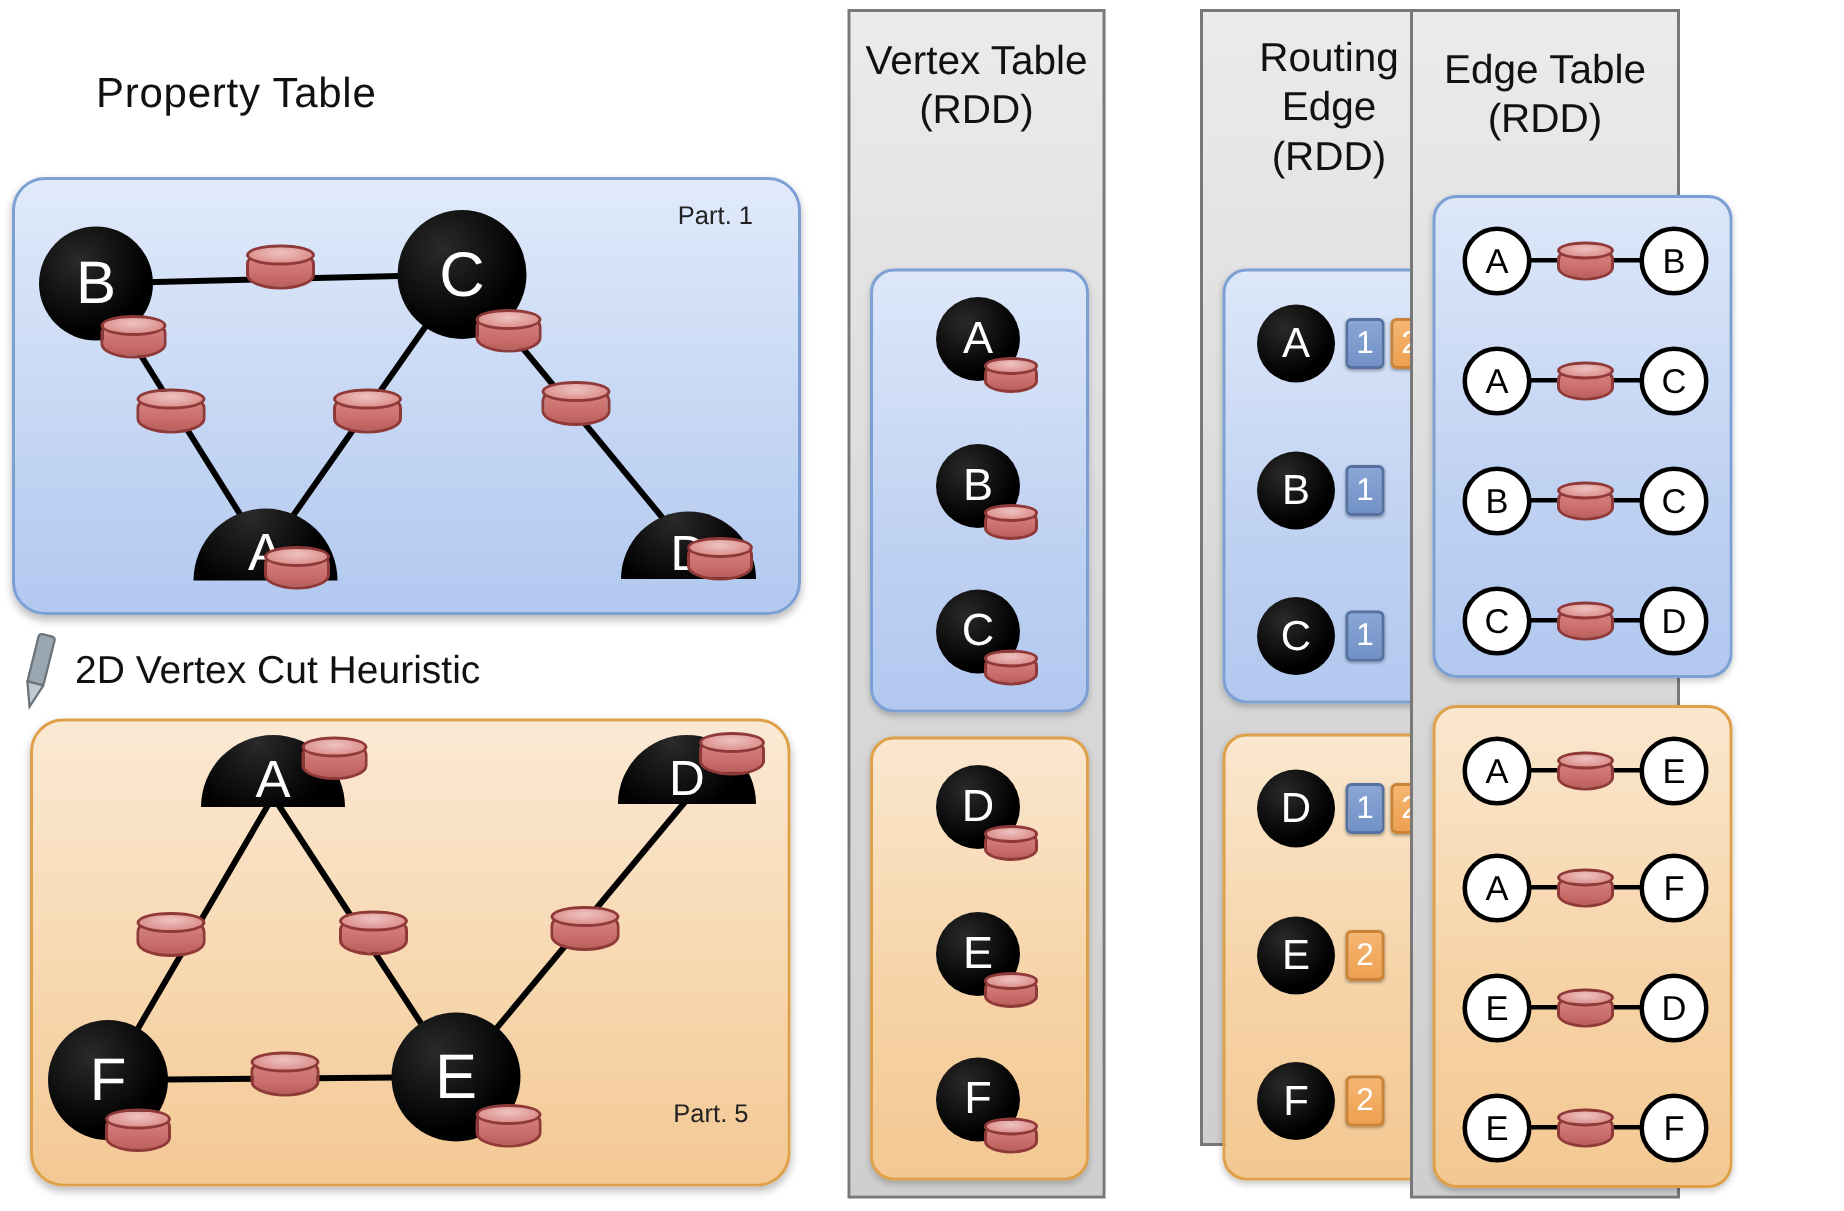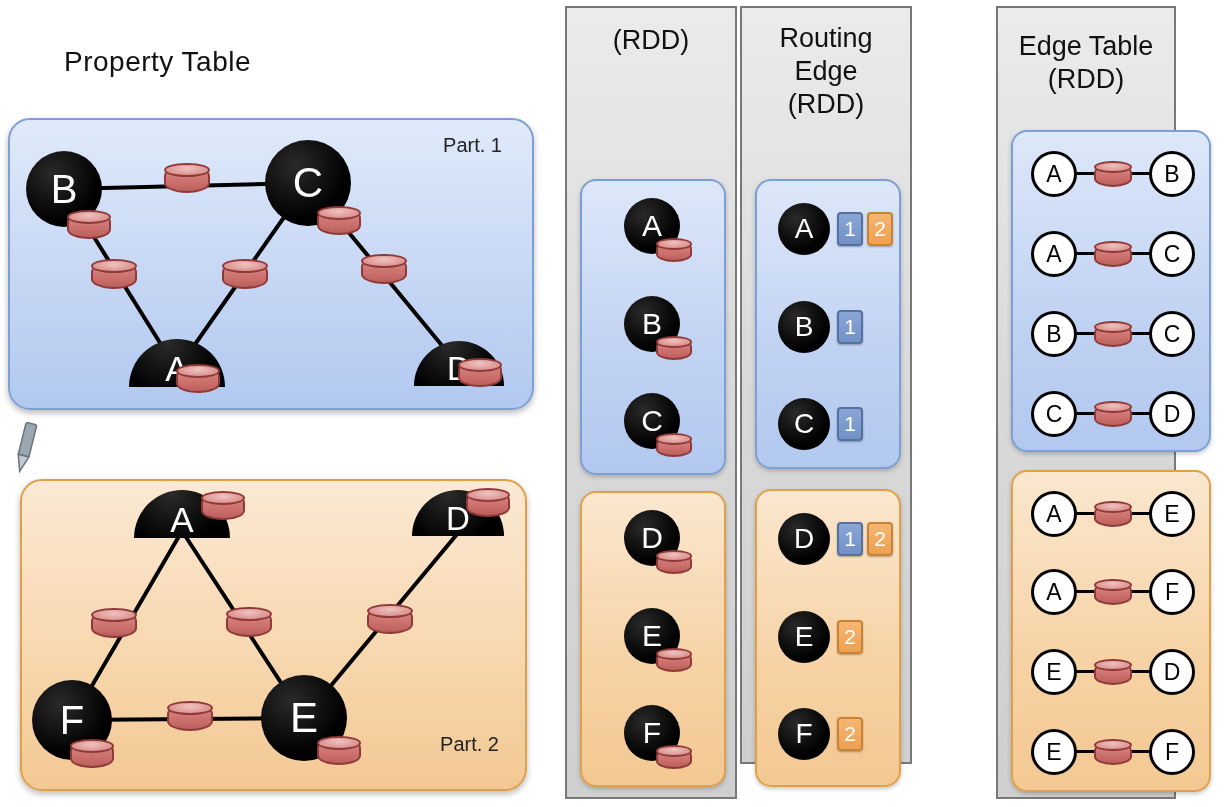--- a/index.html
+++ b/index.html
@@ -7,21 +7,21 @@
   body { font-family:"Liberation Sans", sans-serif; color:#111; }
   .canvas { position:relative; width:1229px; height:807px; background:#fff; overflow:hidden; }
   .abs { position:absolute; }
 
   .pg-title { font-size:28px; color:#111; letter-spacing:.5px; }
   .heuristic { font-size:26px; color:#111; }
 
   .pbox { position:absolute; border-radius:22px; box-shadow:0 3px 6px rgba(0,0,0,.28); }
   .pbox.blue { background:linear-gradient(180deg,#e0eafa 0%, #c6d7f4 55%, #b2c8ef 100%); border:2px solid #7da0d4; }
   .pbox.orange { background:linear-gradient(180deg,#fbe9d4 0%, #f7d6ac 60%, #f3c894 100%); border:2px solid #dfa04a; }
-  .plabel { position:absolute; font-size:20px; color:#222; }
+  .plabel { position:absolute; font-size:17px; color:#222; }
 
   svg.edges { position:absolute; left:0; top:0; }
   svg.edges line { stroke:#000; stroke-width:4; stroke-linecap:round; }
 
   .vtx { position:absolute; background:radial-gradient(circle at 35% 30%, #2a2a2a, #000 65%); border-radius:50%; color:#fff;
          display:flex; align-items:center; justify-content:center; line-height:1; }
   .dome { position:absolute; background:radial-gradient(circle at 40% 10%, #2a2a2a, #000 70%); color:#fff;
           border-radius:999px 999px 0 0; display:flex; align-items:flex-end; justify-content:center; line-height:.95; padding-bottom:2px; }
 
   .cyl { position:absolute; display:block; }
@@ -78,47 +78,49 @@
     <span class="cyl" style="left:166px;top:244px;width:44px;height:29px"></span>
     <span class="cyl" style="left:448px;top:238px;width:44px;height:29px"></span>
   </div>
 
   <svg class="abs" style="left:8px;top:420px" width="36" height="56" viewBox="0 0 36 56">
     <g transform="rotate(14 18 28)">
       <rect x="12" y="3" width="11" height="33" rx="2" fill="#9aa6b0" stroke="#6b737b" stroke-width="1.5"></rect>
       <polygon points="12,36 23,36 17.5,52" fill="#c2cad1" stroke="#6b737b" stroke-width="1.5"></polygon>
     </g>
   </svg>
+  <div class="abs heuristic" style="left:50px;top:431px">2D Vertex Cut Heuristic</div>
 
   <div class="pbox orange" style="left:20px;top:479px;width:507px;height:312px">
     <svg class="edges" width="507" height="312">
       <line x1="160" y1="50" x2="50" y2="239"></line>
       <line x1="160" y1="50" x2="282" y2="237"></line>
       <line x1="282" y1="237" x2="436" y2="52"></line>
       <line x1="50" y1="239" x2="282" y2="237"></line>
     </svg>
-    <div class="plabel" style="right:26px;top:252px">Part. 2</div>
+    <div class="plabel" style="right:26px;top:252px">Part. 5</div>
 
     <div class="dome" style="left:112px;top:9px;width:96px;height:48px;font-size:35px">A</div>
     <div class="dome" style="left:390px;top:9px;width:92px;height:46px;font-size:33px">D</div>
     <div class="vtx" style="left:10px;top:199px;width:80px;height:80px;font-size:40px">F</div>
     <div class="vtx" style="left:239px;top:194px;width:86px;height:86px;font-size:42px">E</div>
 
     <span class="cyl" style="left:179px;top:10px;width:44px;height:29px"></span>
     <span class="cyl" style="left:444px;top:7px;width:44px;height:29px"></span>
     <span class="cyl" style="left:69px;top:127px;width:46px;height:30px"></span>
     <span class="cyl" style="left:204px;top:126px;width:46px;height:30px"></span>
     <span class="cyl" style="left:345px;top:123px;width:46px;height:30px"></span>
     <span class="cyl" style="left:145px;top:220px;width:46px;height:30px"></span>
     <span class="cyl" style="left:48px;top:258px;width:44px;height:29px"></span>
     <span class="cyl" style="left:295px;top:255px;width:44px;height:29px"></span>
   </div>
 
   <div class="col" style="left:565px;top:6px;width:172px;height:793px">
     <div class="col-title" style="top:16px">
+      <div>Vertex Table</div>
       <div>(RDD)</div>
     </div>
 
     <div class="ibox blue" style="left:13px;top:171px;width:146px;height:296px">
       <div class="vtx" style="left:42px;top:17px;width:56px;height:56px;font-size:30px">A</div>
       <span class="cyl" style="left:74px;top:57px;width:36px;height:24px"></span>
       <div class="vtx" style="left:42px;top:115px;width:56px;height:56px;font-size:30px">B</div>
       <span class="cyl" style="left:74px;top:155px;width:36px;height:24px"></span>
       <div class="vtx" style="left:42px;top:212px;width:56px;height:56px;font-size:30px">C</div>
       <span class="cyl" style="left:74px;top:252px;width:36px;height:24px"></span>
@@ -127,21 +129,21 @@
     <div class="ibox orange" style="left:13px;top:483px;width:146px;height:296px">
       <div class="vtx" style="left:42px;top:17px;width:56px;height:56px;font-size:30px">D</div>
       <span class="cyl" style="left:74px;top:57px;width:36px;height:24px"></span>
       <div class="vtx" style="left:42px;top:115px;width:56px;height:56px;font-size:30px">E</div>
       <span class="cyl" style="left:74px;top:155px;width:36px;height:24px"></span>
       <div class="vtx" style="left:42px;top:212px;width:56px;height:56px;font-size:30px">F</div>
       <span class="cyl" style="left:74px;top:252px;width:36px;height:24px"></span>
     </div>
   </div>
 
-  <div class="col" style="left:740px;top:6px;width:172px;height:758px">
+  <div class="col" style="left:800px;top:6px;width:172px;height:758px">
     <div class="col-title" style="top:14px">
       <div>Routing</div>
       <div>Edge</div>
       <div>(RDD)</div>
     </div>
 
     <div class="ibox blue" style="left:13px;top:171px;width:146px;height:290px">
       <div class="vtx" style="left:21px;top:22px;width:52px;height:52px;font-size:28px">A</div>
       <div class="badge blue" style="left:80px;top:31px;width:26px;height:34px">1</div>
       <div class="badge orange" style="left:110px;top:31px;width:26px;height:34px">2</div>
@@ -159,21 +161,21 @@
       <div class="badge orange" style="left:110px;top:31px;width:26px;height:34px">2</div>
 
       <div class="vtx" style="left:21px;top:120px;width:52px;height:52px;font-size:28px">E</div>
       <div class="badge orange" style="left:80px;top:129px;width:26px;height:34px">2</div>
 
       <div class="vtx" style="left:21px;top:217px;width:52px;height:52px;font-size:28px">F</div>
       <div class="badge orange" style="left:80px;top:226px;width:26px;height:34px">2</div>
     </div>
   </div>
 
-  <div class="col" style="left:996px;top:6px;width:180px;height:793px">
+  <div class="col" style="left:940px;top:6px;width:180px;height:793px">
     <div class="col-title" style="top:22px">
       <div>Edge Table</div>
       <div>(RDD)</div>
     </div>
 
     <div class="ibox blue" style="left:13px;top:122px;width:200px;height:322px">
 
       <div class="eline" style="left:41px;top:40px;width:118px"></div>
       <div class="ecirc" style="left:18px;top:19px;width:46px;height:46px">A</div>
       <div class="ecirc" style="left:136px;top:19px;width:46px;height:46px">B</div>

